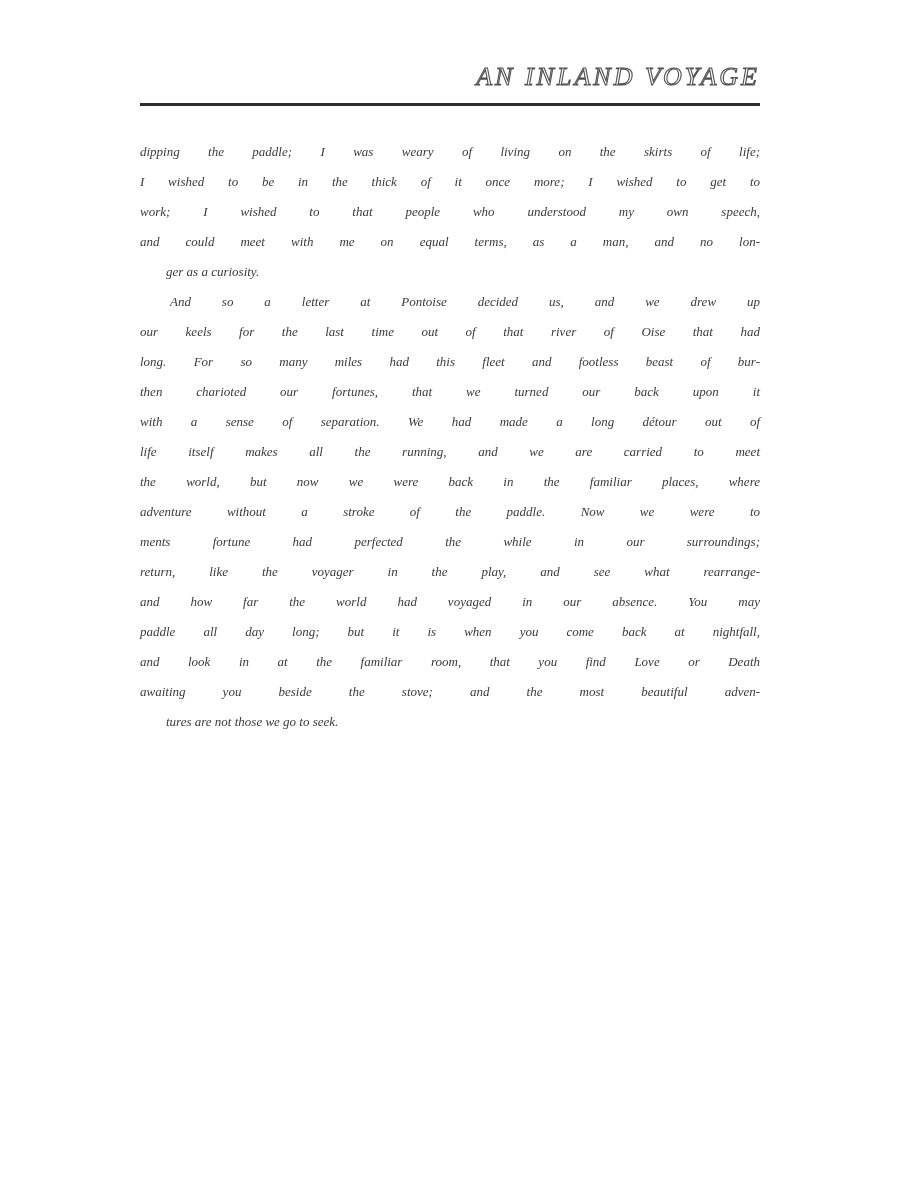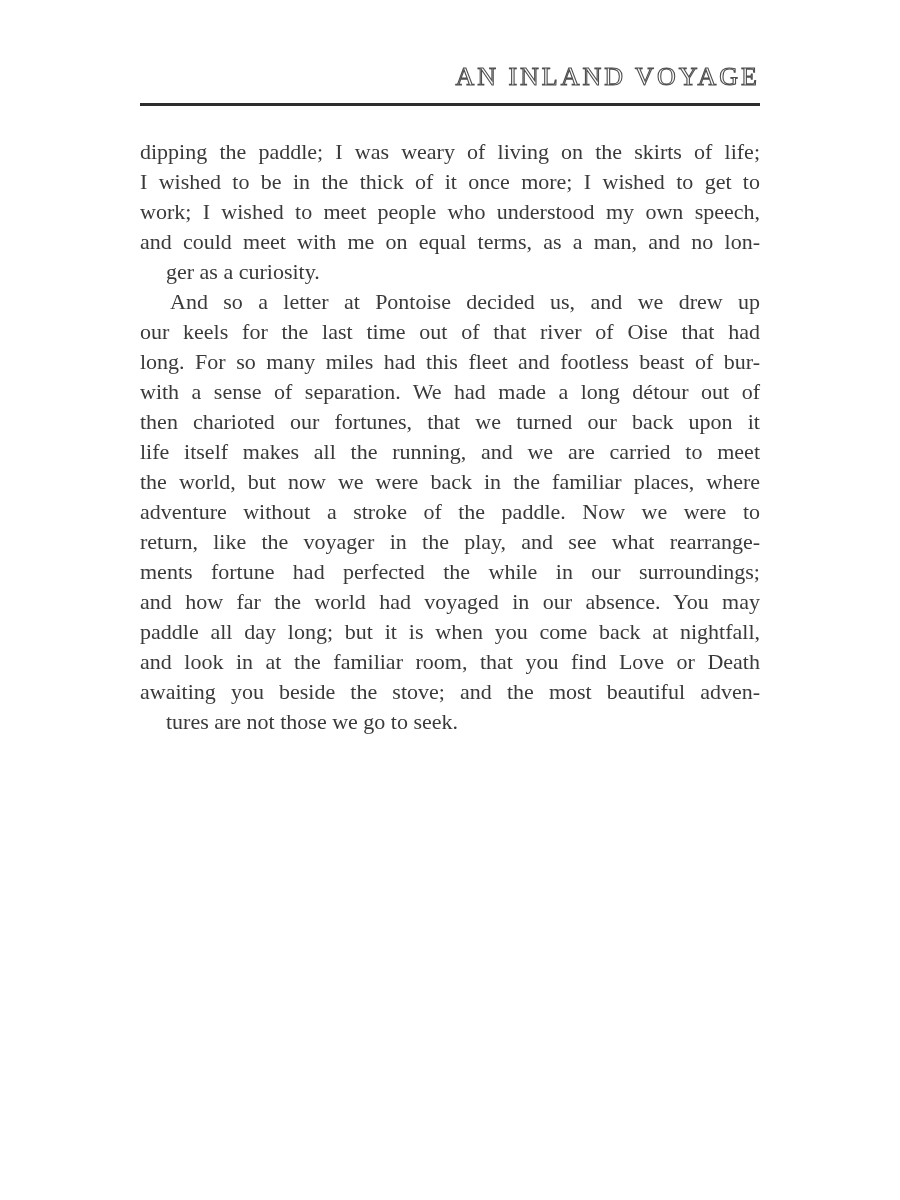--- a/index.html
+++ b/index.html
@@ -12,20 +12,21 @@
     height: 1200px;
     position: relative;
     font-family: "Liberation Serif", "DejaVu Serif", serif;
     overflow: hidden;
   }
   .page {
     position: absolute;
     left: 140px;
     top: 0;
     width: 620px;
+    font-style: italic;
   }
   .running-head {
     margin-top: 60px;
     height: 34px;
     line-height: 34px;
     text-align: right;
     font-size: 26px;
     letter-spacing: 3px;
     color: #6a6a6a;
     -webkit-text-fill-color: #fcfcfc;
@@ -36,21 +37,21 @@
   .header-rule {
     margin-top: 9px;
     width: 620px;
     height: 0;
     border: none;
     border-top: 3px solid #2d2d2d;
   }
   .text-block {
     margin-top: 31px;
     color: #3a3a3a;
-    font-size: 22px;
+    font-size: 13px;
   }
   .paragraph {
     margin: 0;
     padding: 0;
   }
   .line {
     height: 30px;
     line-height: 30px;
     text-align: justify;
     text-align-last: justify;
@@ -71,36 +72,36 @@
 
   <div class="running-head">AN INLAND VOYAGE</div>
 
   <hr class="header-rule">
 
   <div class="text-block">
 
     <div class="paragraph">
       <div class="line">dipping the paddle; I was weary of living on the skirts of life;</div>
       <div class="line">I wished to be in the thick of it once more; I wished to get to</div>
-      <div class="line">work; I wished to meet people who understood my own speech,</div>
+      <div class="line">work; I wished to that people who understood my own speech,</div>
       <div class="line">and could meet with me on equal terms, as a man, and no lon-</div>
       <div class="line last">ger as a curiosity.</div>
     </div>
 
     <div class="paragraph">
       <div class="line indent">And so a letter at Pontoise decided us, and we drew up</div>
       <div class="line">our keels for the last time out of that river of Oise that had</div>
       <div class="line">long. For so many miles had this fleet and footless beast of bur-</div>
+      <div class="line">then charioted our fortunes, that we turned our back upon it</div>
       <div class="line">with a sense of separation. We had made a long détour out of</div>
-      <div class="line">then charioted our fortunes, that we turned our back upon it</div>
       <div class="line">life itself makes all the running, and we are carried to meet</div>
       <div class="line">the world, but now we were back in the familiar places, where</div>
       <div class="line">adventure without a stroke of the paddle. Now we were to</div>
+      <div class="line">ments fortune had perfected the while in our surroundings;</div>
       <div class="line">return, like the voyager in the play, and see what rearrange-</div>
-      <div class="line">ments fortune had perfected the while in our surroundings;</div>
       <div class="line">and how far the world had voyaged in our absence. You may</div>
       <div class="line">paddle all day long; but it is when you come back at nightfall,</div>
       <div class="line">and look in at the familiar room, that you find Love or Death</div>
       <div class="line">awaiting you beside the stove; and the most beautiful adven-</div>
       <div class="line last">tures are not those we go to seek.</div>
     </div>
 
   </div>
 </div>
 

